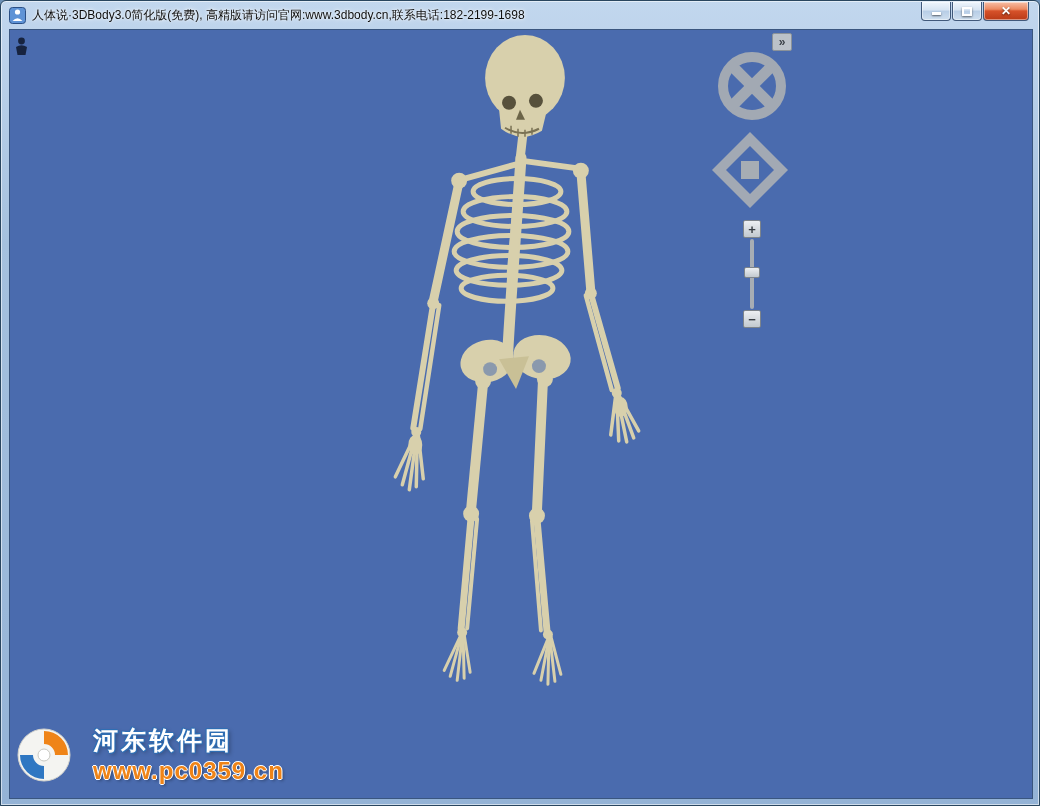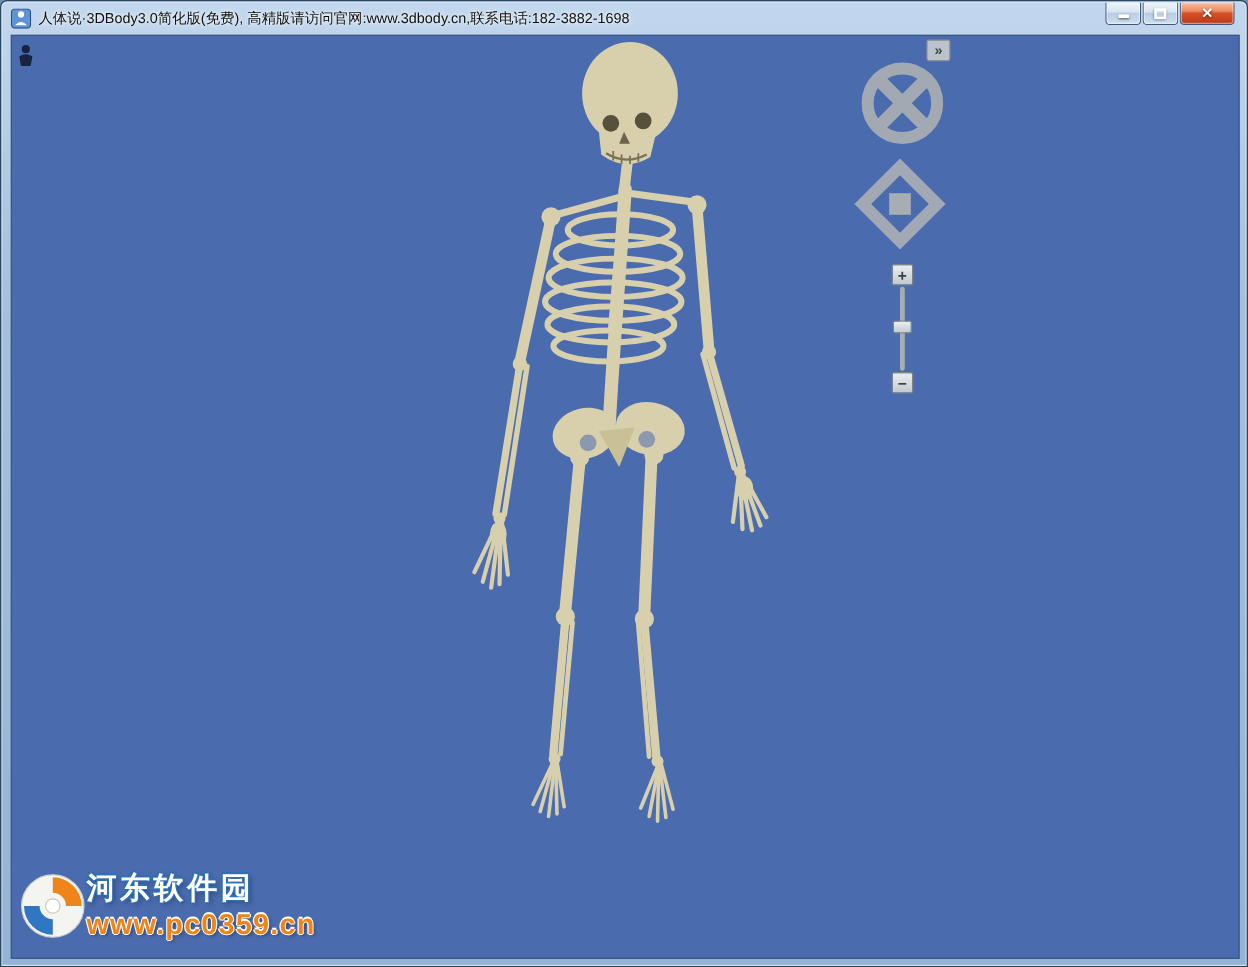--- a/index.html
+++ b/index.html
@@ -91,21 +91,21 @@
   .zoom-handle {
     position: absolute; left: 734px; top: 237px; width: 16px; height: 11px;
     background: linear-gradient(#eceff2, #c2c9cf);
     border: 1px solid #7d848b; border-radius: 2px; box-sizing: border-box;
     cursor: grab;
   }
 
   
   .watermark {
     position: absolute; left: 6px; top: 697px;
-    display: flex; align-items: center; gap: 0;
+    display: flex; align-items: center; gap: 21px;
   }
   .wm-logo { width: 56px; height: 56px; }
   .wm-text { display: flex; flex-direction: column; line-height: 1.1; }
   .wm-name {
     font-size: 25px; font-weight: bold; color: #ffffff; letter-spacing: 3px;
     text-shadow: 1px 0 0 #2e6fb5, -1px 0 0 #2e6fb5, 0 1px 0 #2e6fb5, 0 -1px 0 #2e6fb5,
                  1px 1px 0 #2e6fb5, -1px -1px 0 #2e6fb5, 2px 2px 4px rgba(0,0,0,.35);
   }
   .wm-url {
     font-size: 24px; font-weight: bold; color: #ef8418; letter-spacing: 1px; margin-top: 3px;
@@ -117,21 +117,21 @@
 <body>
 
 <div class="window">
 
   <div class="titlebar">
     <svg class="app-icon" viewBox="0 0 17 17">
       <rect x="0.5" y="0.5" width="16" height="16" rx="3" fill="#5e93d6" stroke="#2a4f85"></rect>
       <circle cx="8.5" cy="5" r="2.6" fill="#ffffff"></circle>
       <path d="M3.5,14 Q8.5,8.5 13.5,14 Z" fill="#ffffff"></path>
     </svg>
-    <span class="title-text">人体说·3DBody3.0简化版(免费), 高精版请访问官网:www.3dbody.cn,联系电话:182-3882-1698</span>
+    <span class="title-text">人体说·3DBody3.0简化版(免费), 高精版请访问官网:www.3dbody.cn,联系电话:182-2199-1698</span>
     <div class="win-controls">
       <button class="wb min">
           <span class="g-min"></span>
         </button>
       <button class="wb max">
           <span class="g-max"></span>
         </button>
       <button class="wb close">
           <span class="g-close">✕</span>
         </button>

